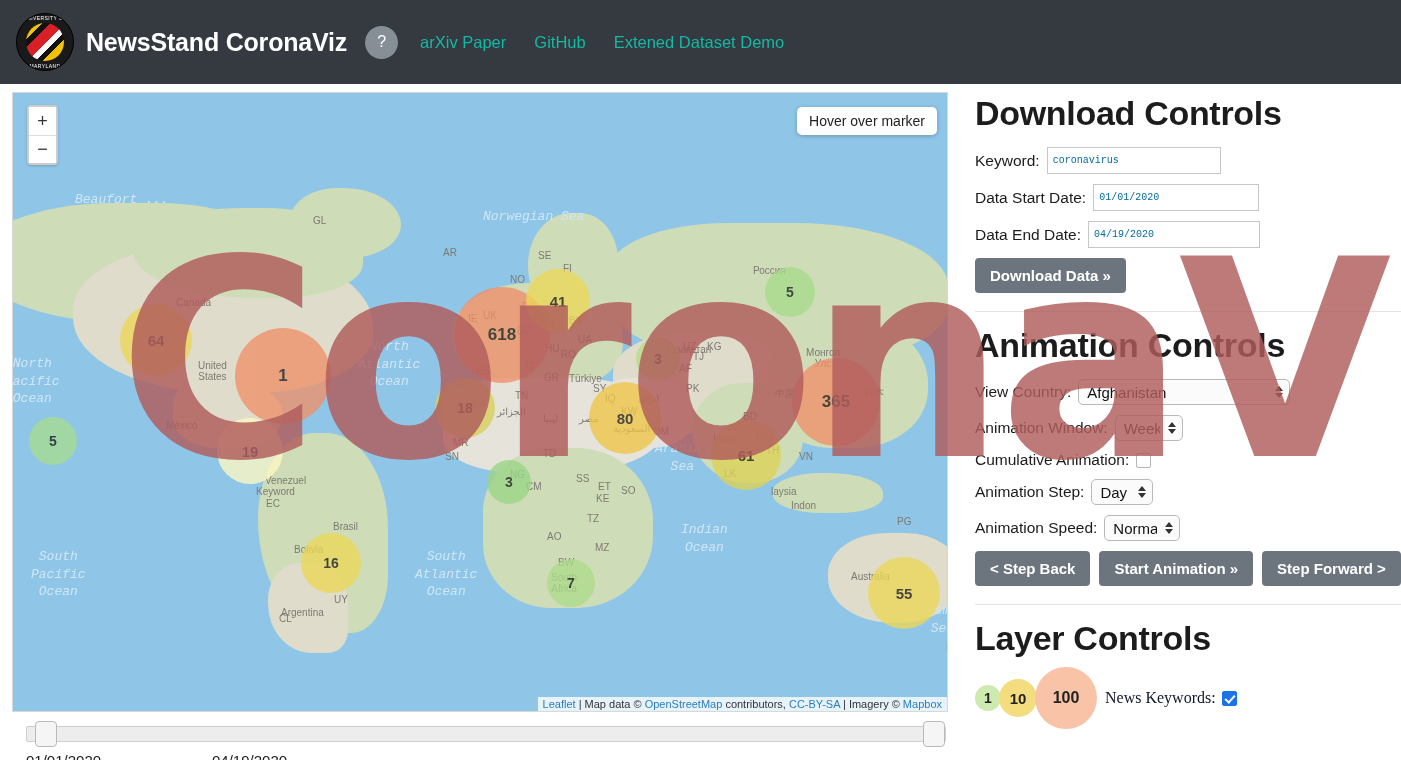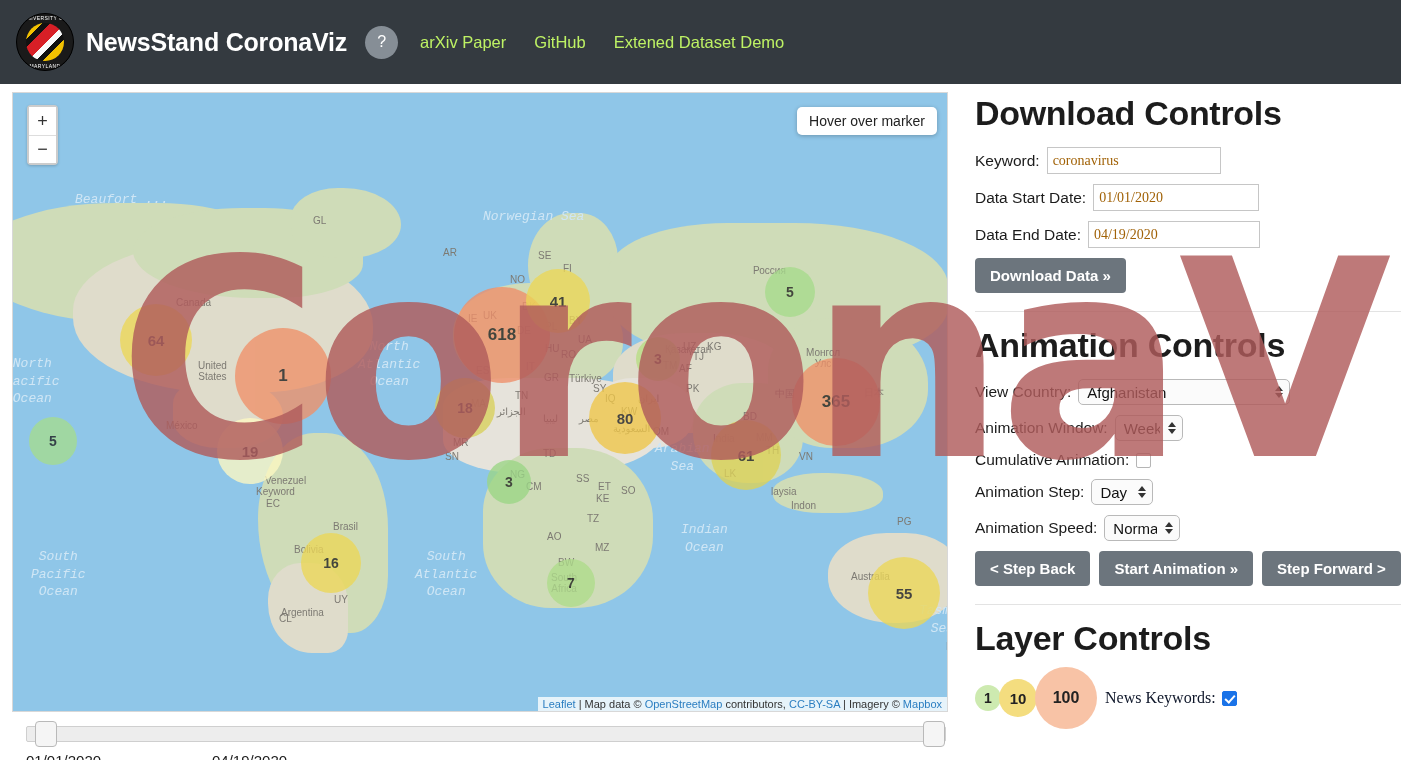--- a/index.html
+++ b/index.html
@@ -69,21 +69,21 @@
     width: 33px; height: 33px;
     border-radius: 50%;
     background: #868e96;
     color: #fff;
     font-size: 16px;
     display: flex; align-items: center; justify-content: center;
     flex: 0 0 auto;
     margin-right: 22px;
   }
   .nav-link {
-    color: #bef264;
+    color: #14b8a6;
     font-size: 16.5px;
     text-decoration: none;
     white-space: nowrap;
     margin-right: 28px;
   }
   .nav-link:last-child { margin-right: 0; }
 
   
   .page {
     position: relative;
@@ -247,23 +247,23 @@
     display: flex;
     align-items: center;
     margin-bottom: 10px;
     font-size: 15.5px;
     color: #1b1b1b;
   }
   .frow label { margin-right: 7px; white-space: nowrap; }
   .txtinput {
     border: 1px solid #c6c6c6;
     background: #fff;
-    font-family: Liberation Serif, serif;
-    font-size: 14px;
-    color: #a16207;
+    font-family: Liberation Mono, monospace;
+    font-size: 10px;
+    color: #0369a1;
     padding: 3px 5px;
     height: 27px;
   }
   .btn {
     background: #6c757d;
     color: #fff;
     border: none;
     border-radius: 4px;
     font-family: "Liberation Sans", sans-serif;
     font-size: 15px;

